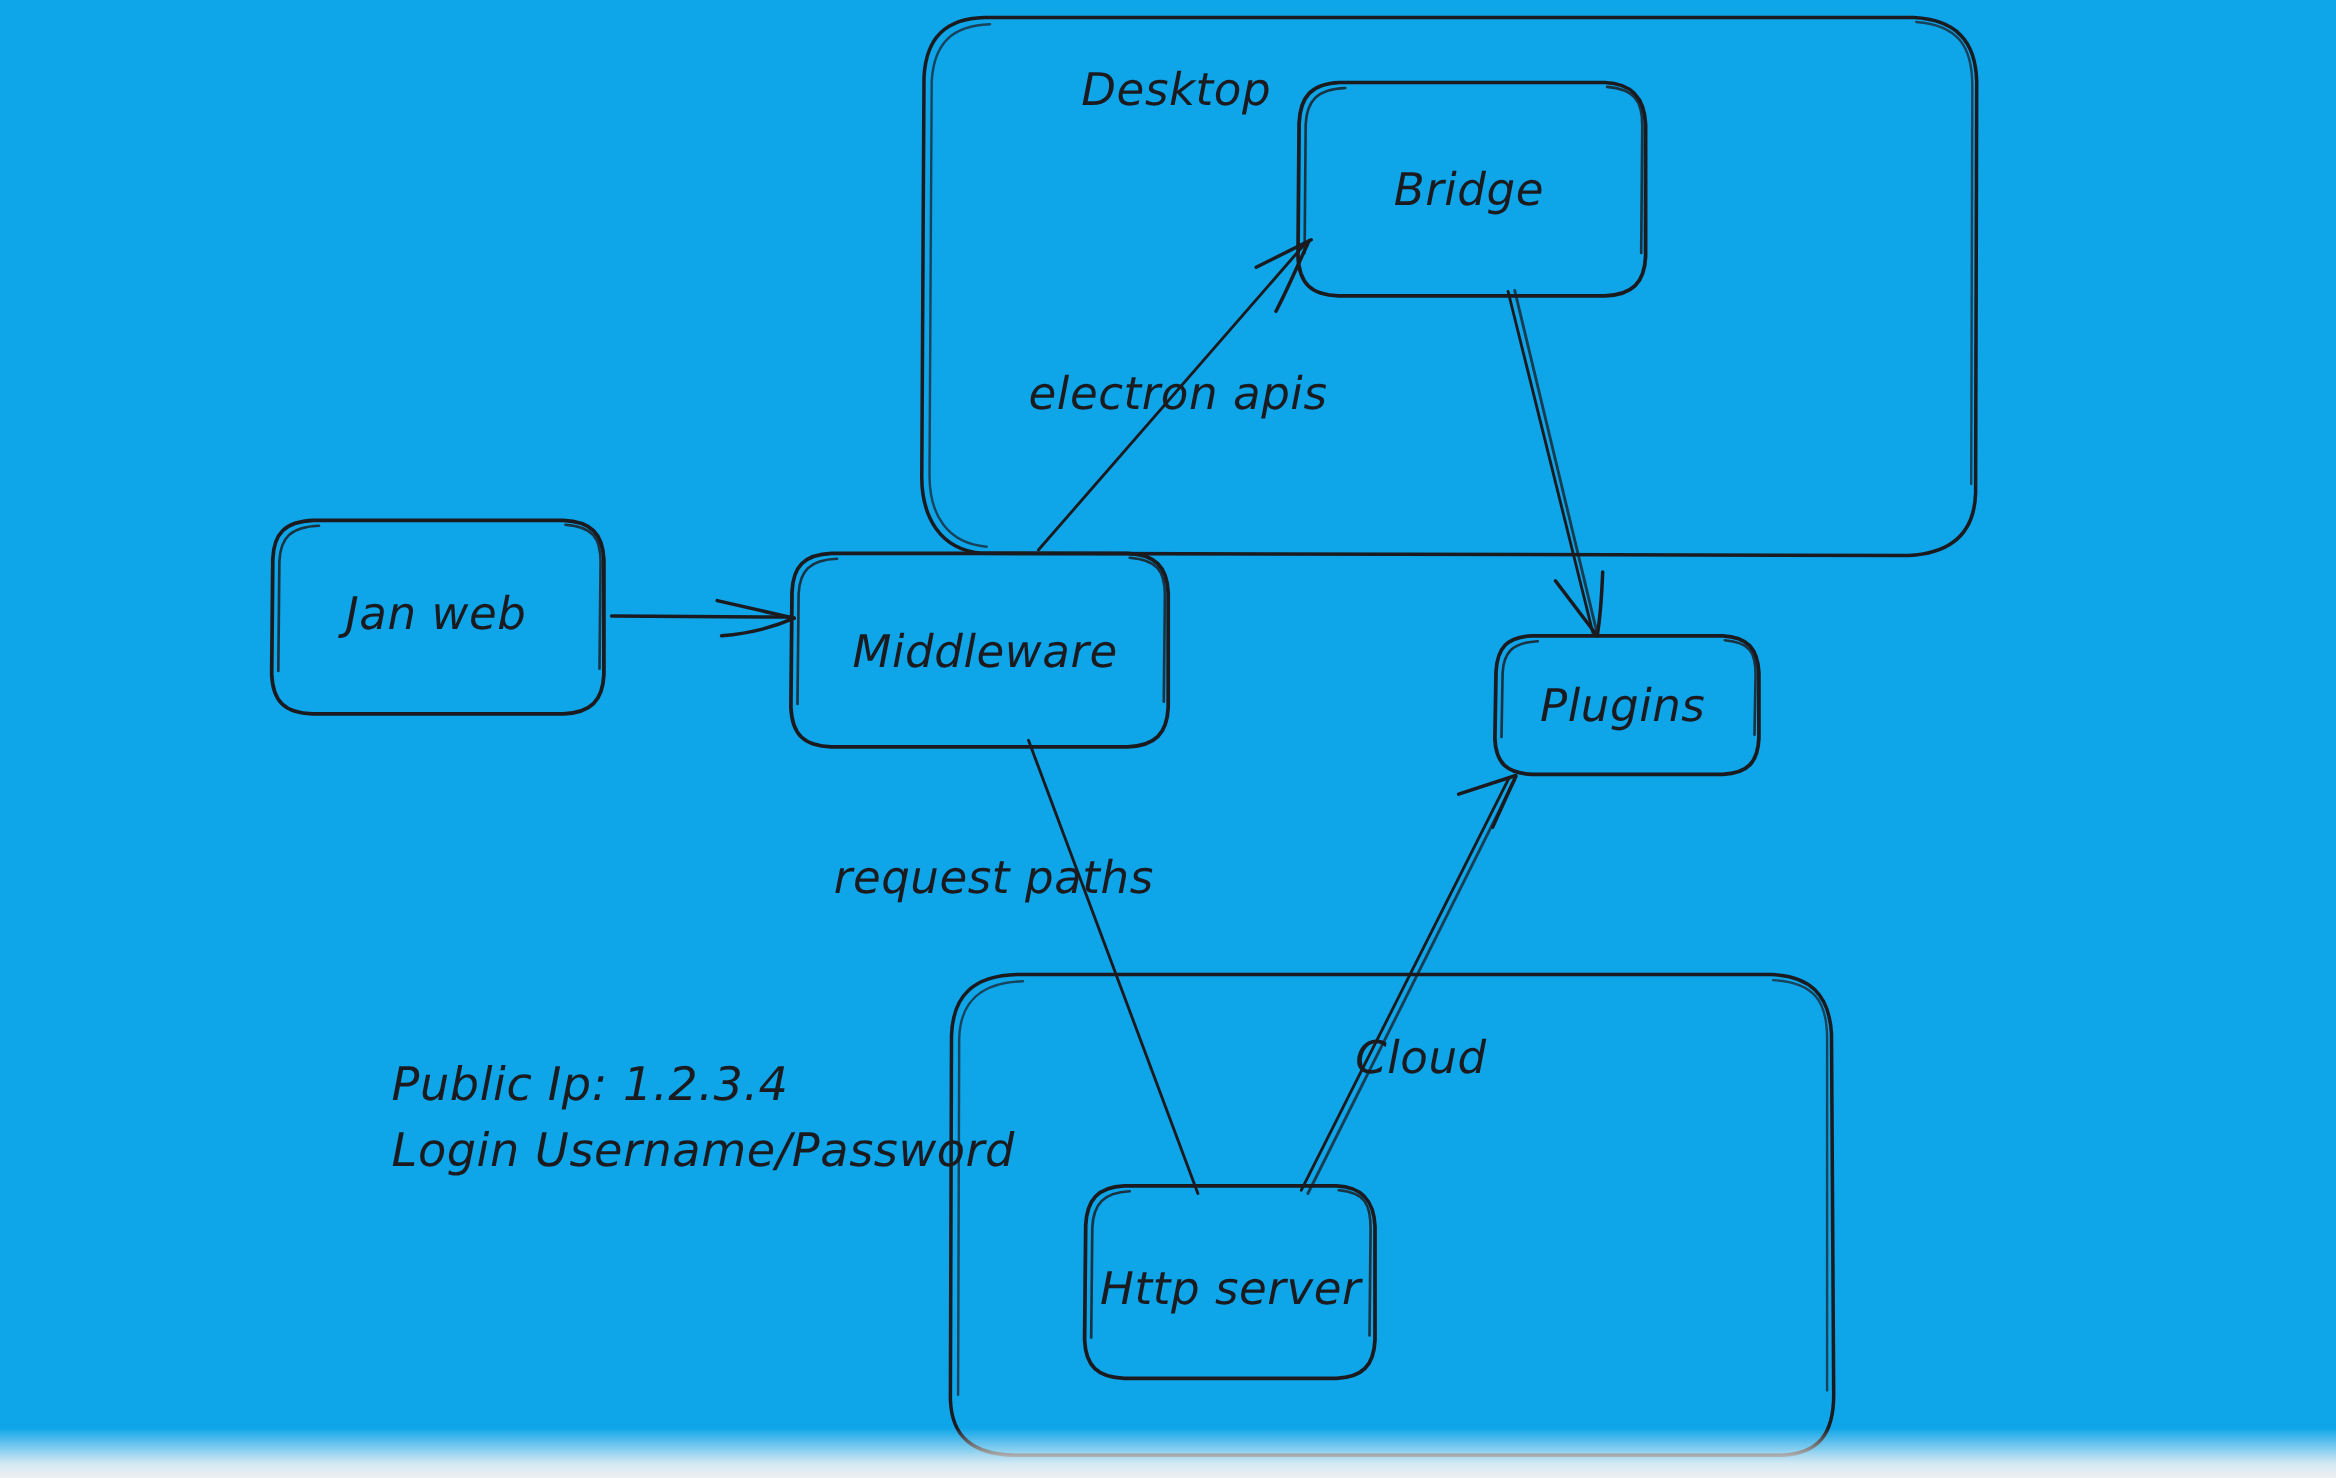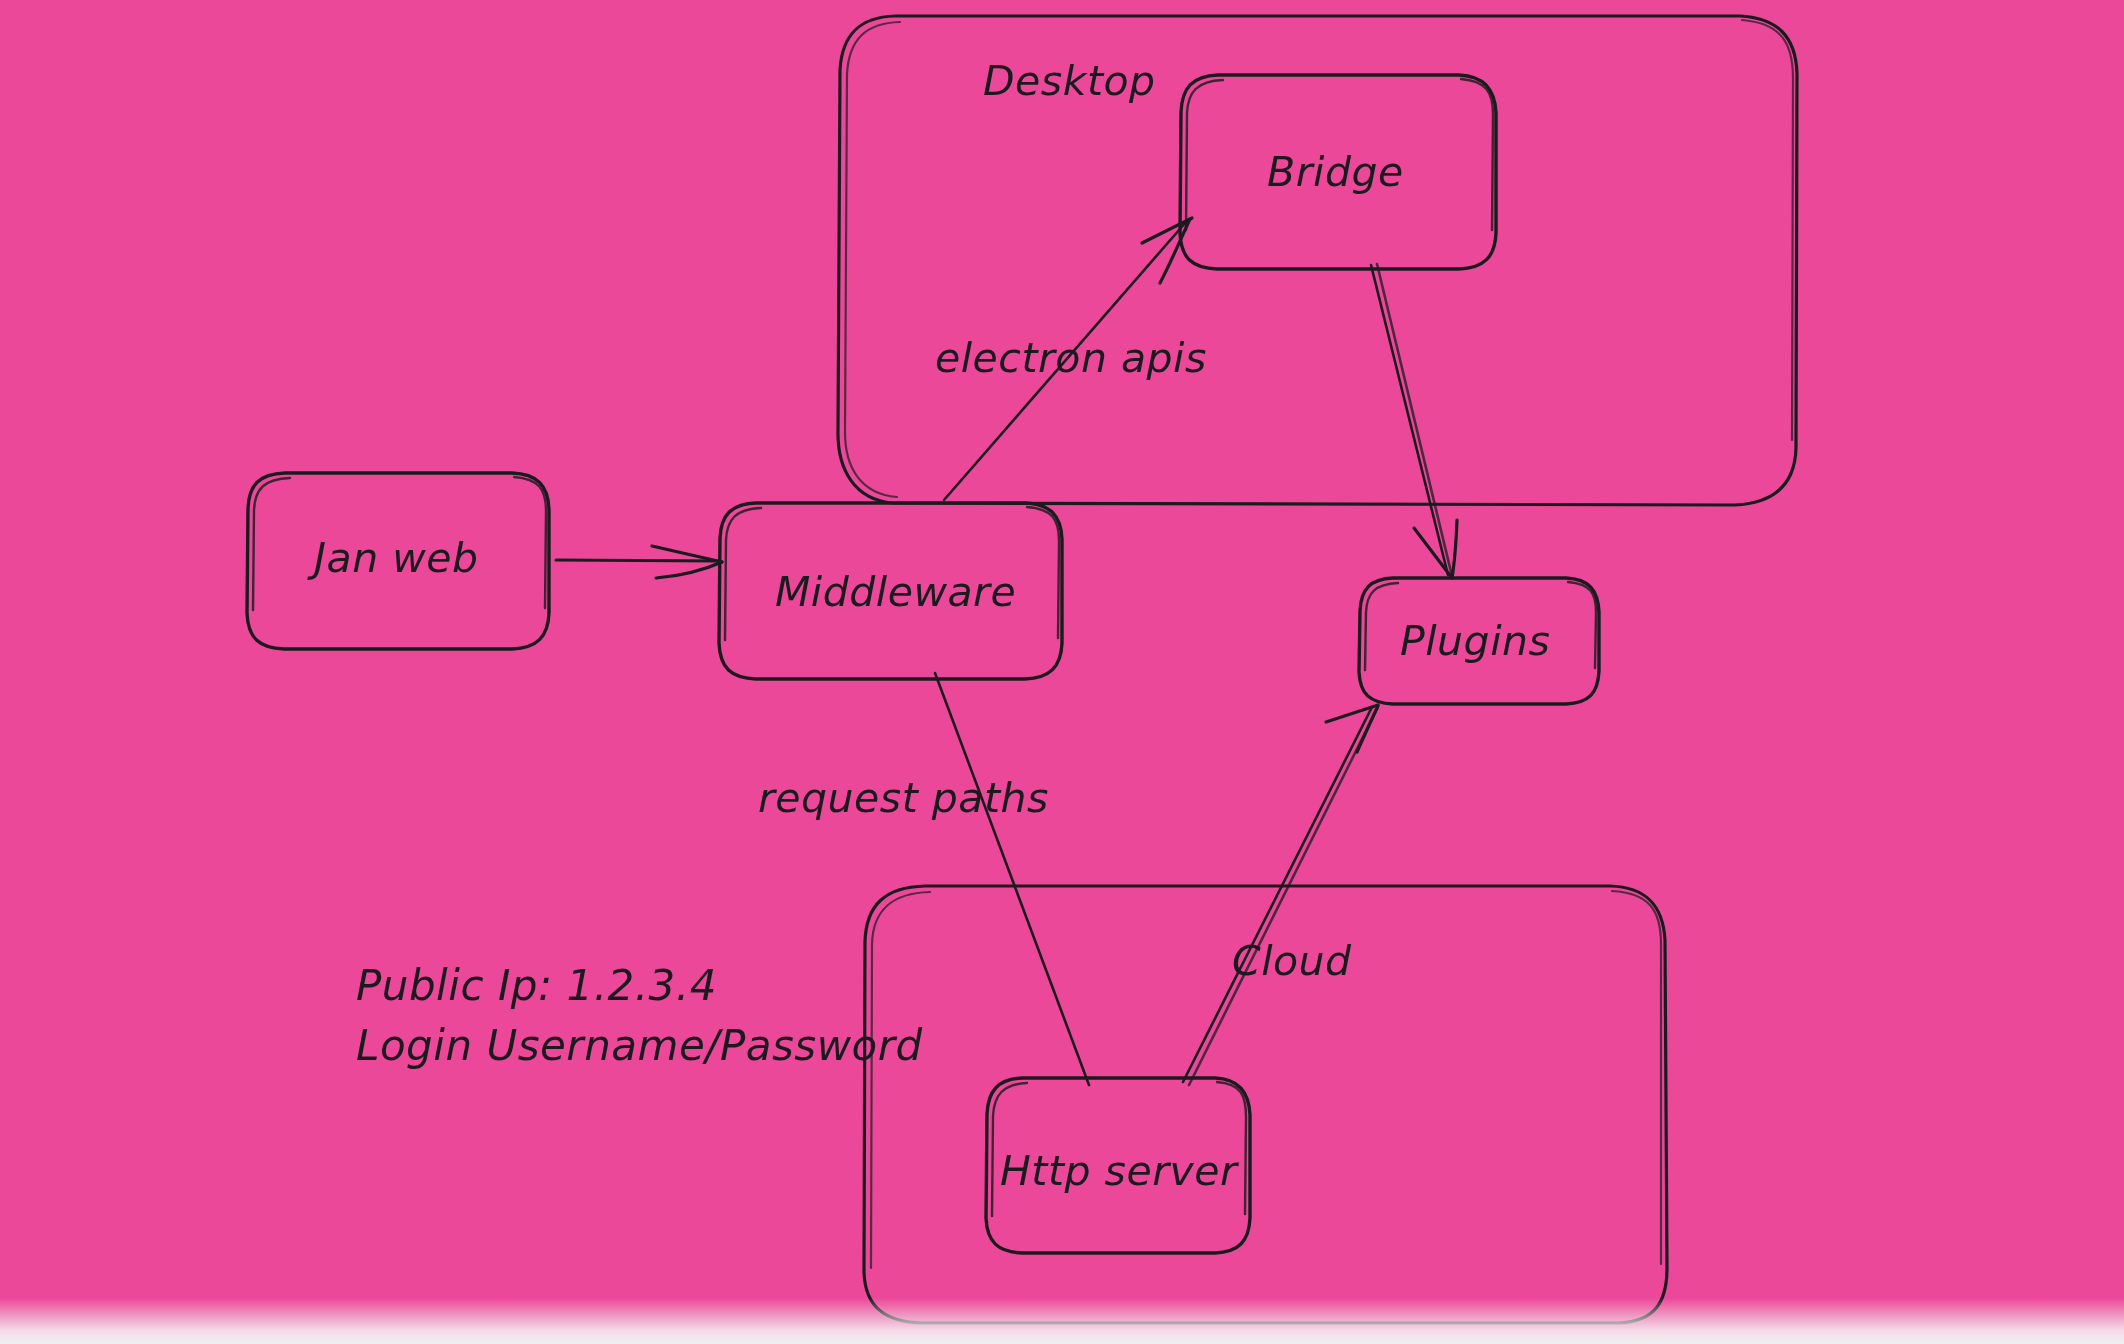--- a/index.html
+++ b/index.html
@@ -4,21 +4,21 @@
 <style>
   html, body {
     margin: 0;
     padding: 0;
     background: #ffffff;
   }
   #canvas {
     position: relative;
     width: 2124px;
     height: 1344px;
-    background: #ec4899;
+    background: #0ea5e9;
     overflow: hidden;
     font-family: "DejaVu Sans", sans-serif;
   }
   #board {
     position: absolute;
     inset: 0;
     width: 2124px;
     height: 1344px;
   }
   .bottom-fade {

